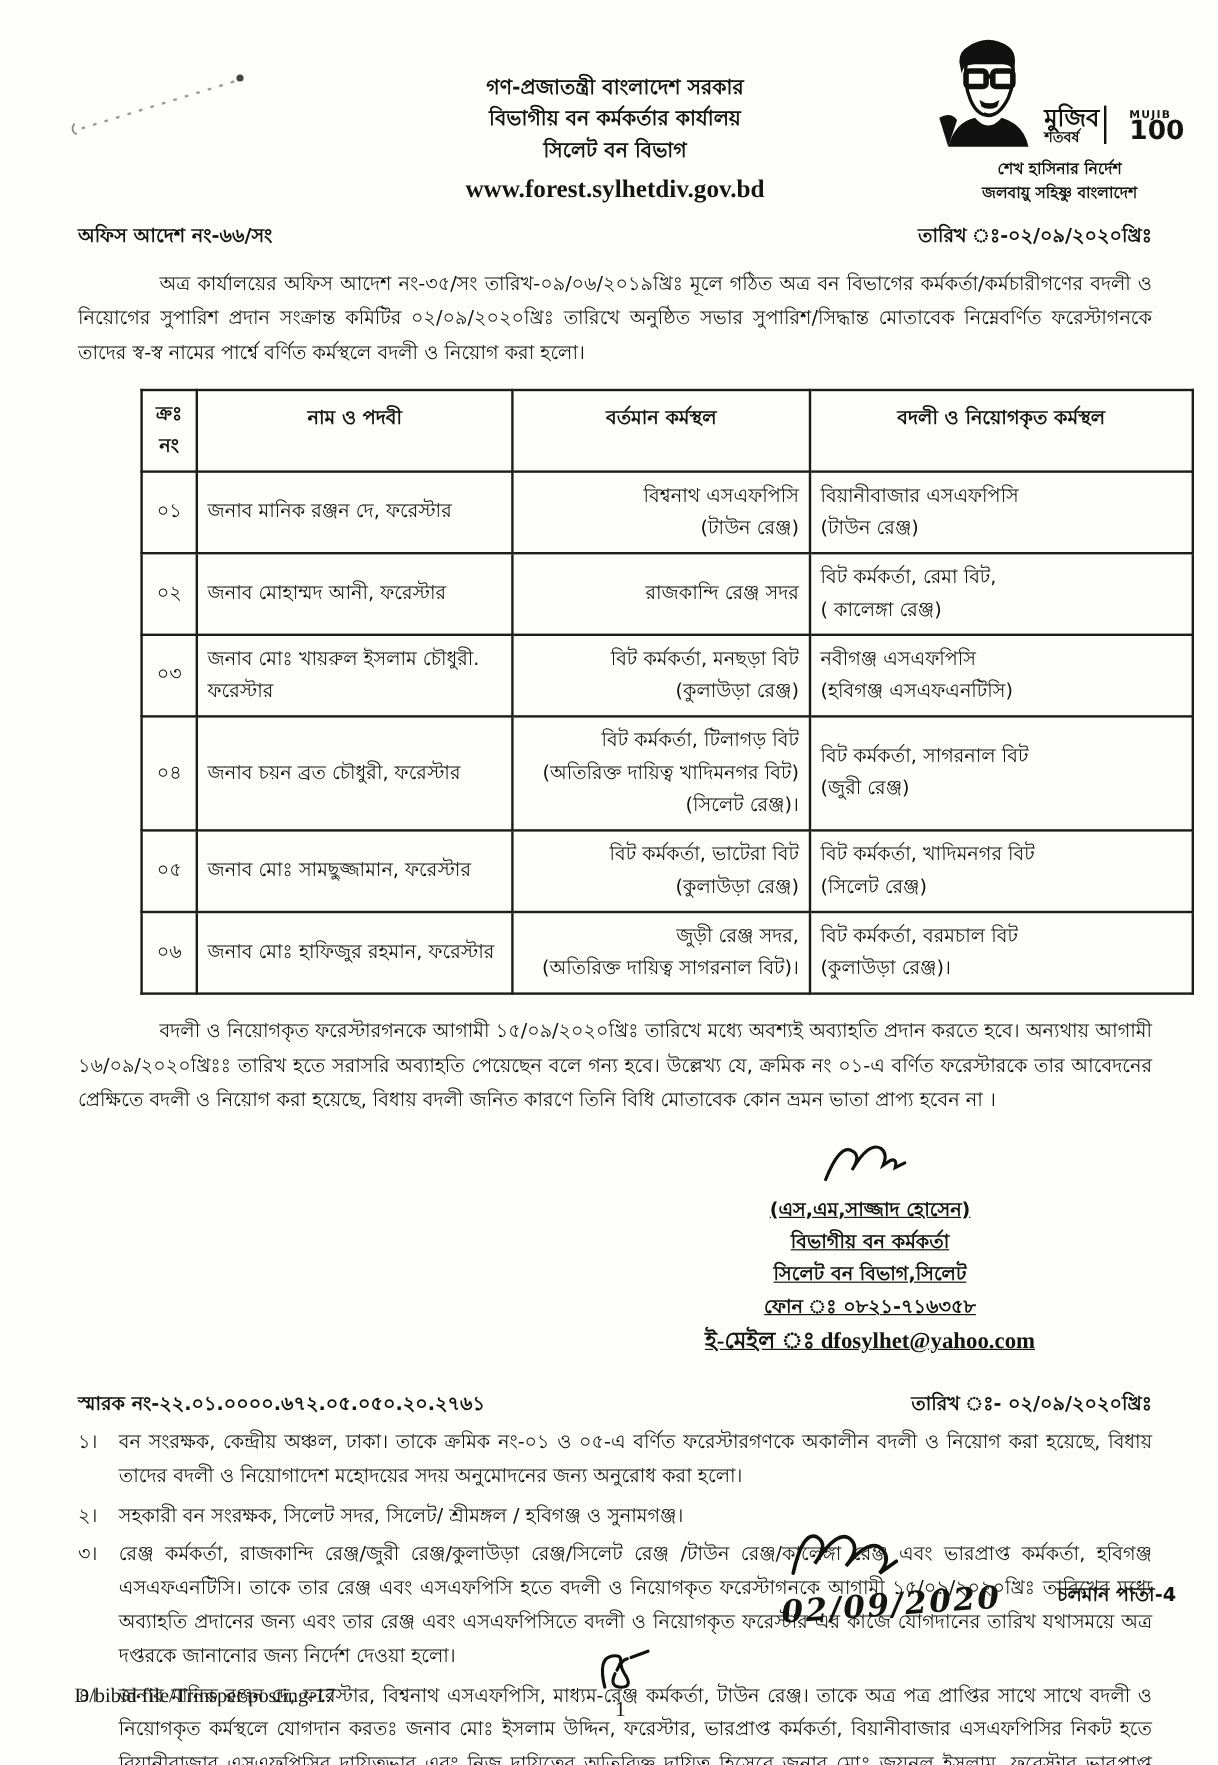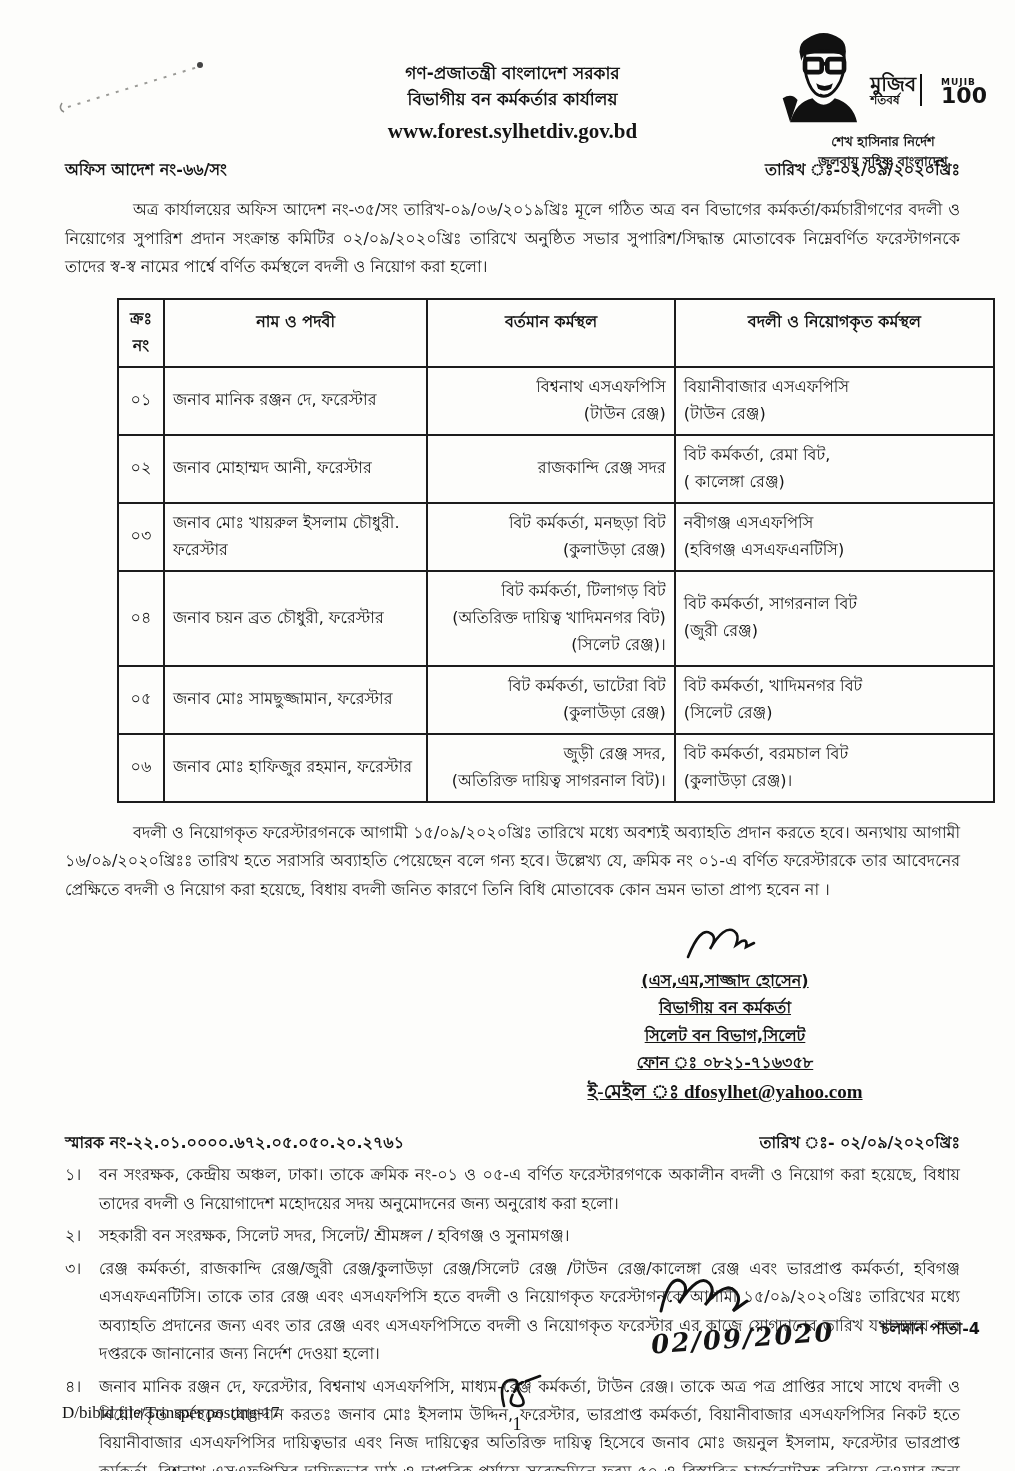--- a/index.html
+++ b/index.html
@@ -11,21 +11,21 @@
     padding:22px 55px 0 65px;
   }
   
   .letterhead { text-align:center; margin-top:38px; line-height:1.55; }
   .letterhead .org-line { font-size:17px; font-weight:bold; }
   .letterhead .website { font-family:"Liberation Serif","DejaVu Serif",serif; font-size:21px; font-weight:bold; margin-top:2px; }
   .scan-artifact { position:absolute; left:38px; top:55px; }
   
   .mujib-block { position:absolute; right:28px; top:22px; width:208px; text-align:center; }
   .mujib-logo { display:flex; align-items:flex-end; justify-content:center; gap:2px; }
-  .mujib-wordmark { display:flex; align-items:flex-end; gap:19px; margin-bottom:20px; }
+  .mujib-wordmark { display:flex; align-items:flex-end; gap:19px; margin-bottom:6px; }
   .mujib-bn { text-align:left; line-height:1.0; border-right:2px solid #111; padding-right:4px; }
   .mujib-bn .l1 { font-size:20px; font-weight:bold; }
   .mujib-bn .l2 { font-size:12px; font-weight:bold; }
   .mujib-en { text-align:left; line-height:0.9; }
   .mujib-en .l1 { font-size:9px; font-weight:bold; letter-spacing:1px; }
   .mujib-en .l2 { font-size:22px; font-weight:bold; }
   .mujib-tagline { font-size:13px; font-weight:bold; line-height:1.5; margin-top:6px; }
   
   .order-row { display:flex; justify-content:space-between; margin-top:10px; font-size:16px; }
   .order-no { font-weight:bold; }
@@ -107,20 +107,21 @@
     </div>
     <div class="mujib-tagline">
       <div>শেখ হাসিনার নির্দেশ</div>
       <div>জলবায়ু সহিষ্ণু বাংলাদেশ</div>
     </div>
   </div>
 
   <div class="letterhead">
     <div class="org-line">গণ-প্রজাতন্ত্রী বাংলাদেশ সরকার</div>
     <div class="org-line">বিভাগীয় বন কর্মকর্তার কার্যালয়</div>
+    <div class="org-line">সিলেট বন বিভাগ</div>
     <div class="website">www.forest.sylhetdiv.gov.bd</div>
   </div>
 
   <div class="order-row">
     <span class="order-no">অফিস আদেশ নং-৬৬/সং</span>
     <span class="order-date">তারিখ ঃ-০২/০৯/২০২০খ্রিঃ</span>
   </div>
 
   <p class="intro">অত্র কার্যালয়ের অফিস আদেশ নং-৩৫/সং তারিখ-০৯/০৬/২০১৯খ্রিঃ মূলে গঠিত অত্র বন বিভাগের কর্মকর্তা/কর্মচারীগণের বদলী ও নিয়োগের সুপারিশ প্রদান সংক্রান্ত কমিটির ০২/০৯/২০২০খ্রিঃ তারিখে অনুষ্ঠিত সভার সুপারিশ/সিদ্ধান্ত মোতাবেক নিম্নেবর্ণিত ফরেস্টাগনকে তাদের স্ব-স্ব নামের পার্শ্বে বর্ণিত কর্মস্থলে বদলী ও নিয়োগ করা হলো।</p>
 

